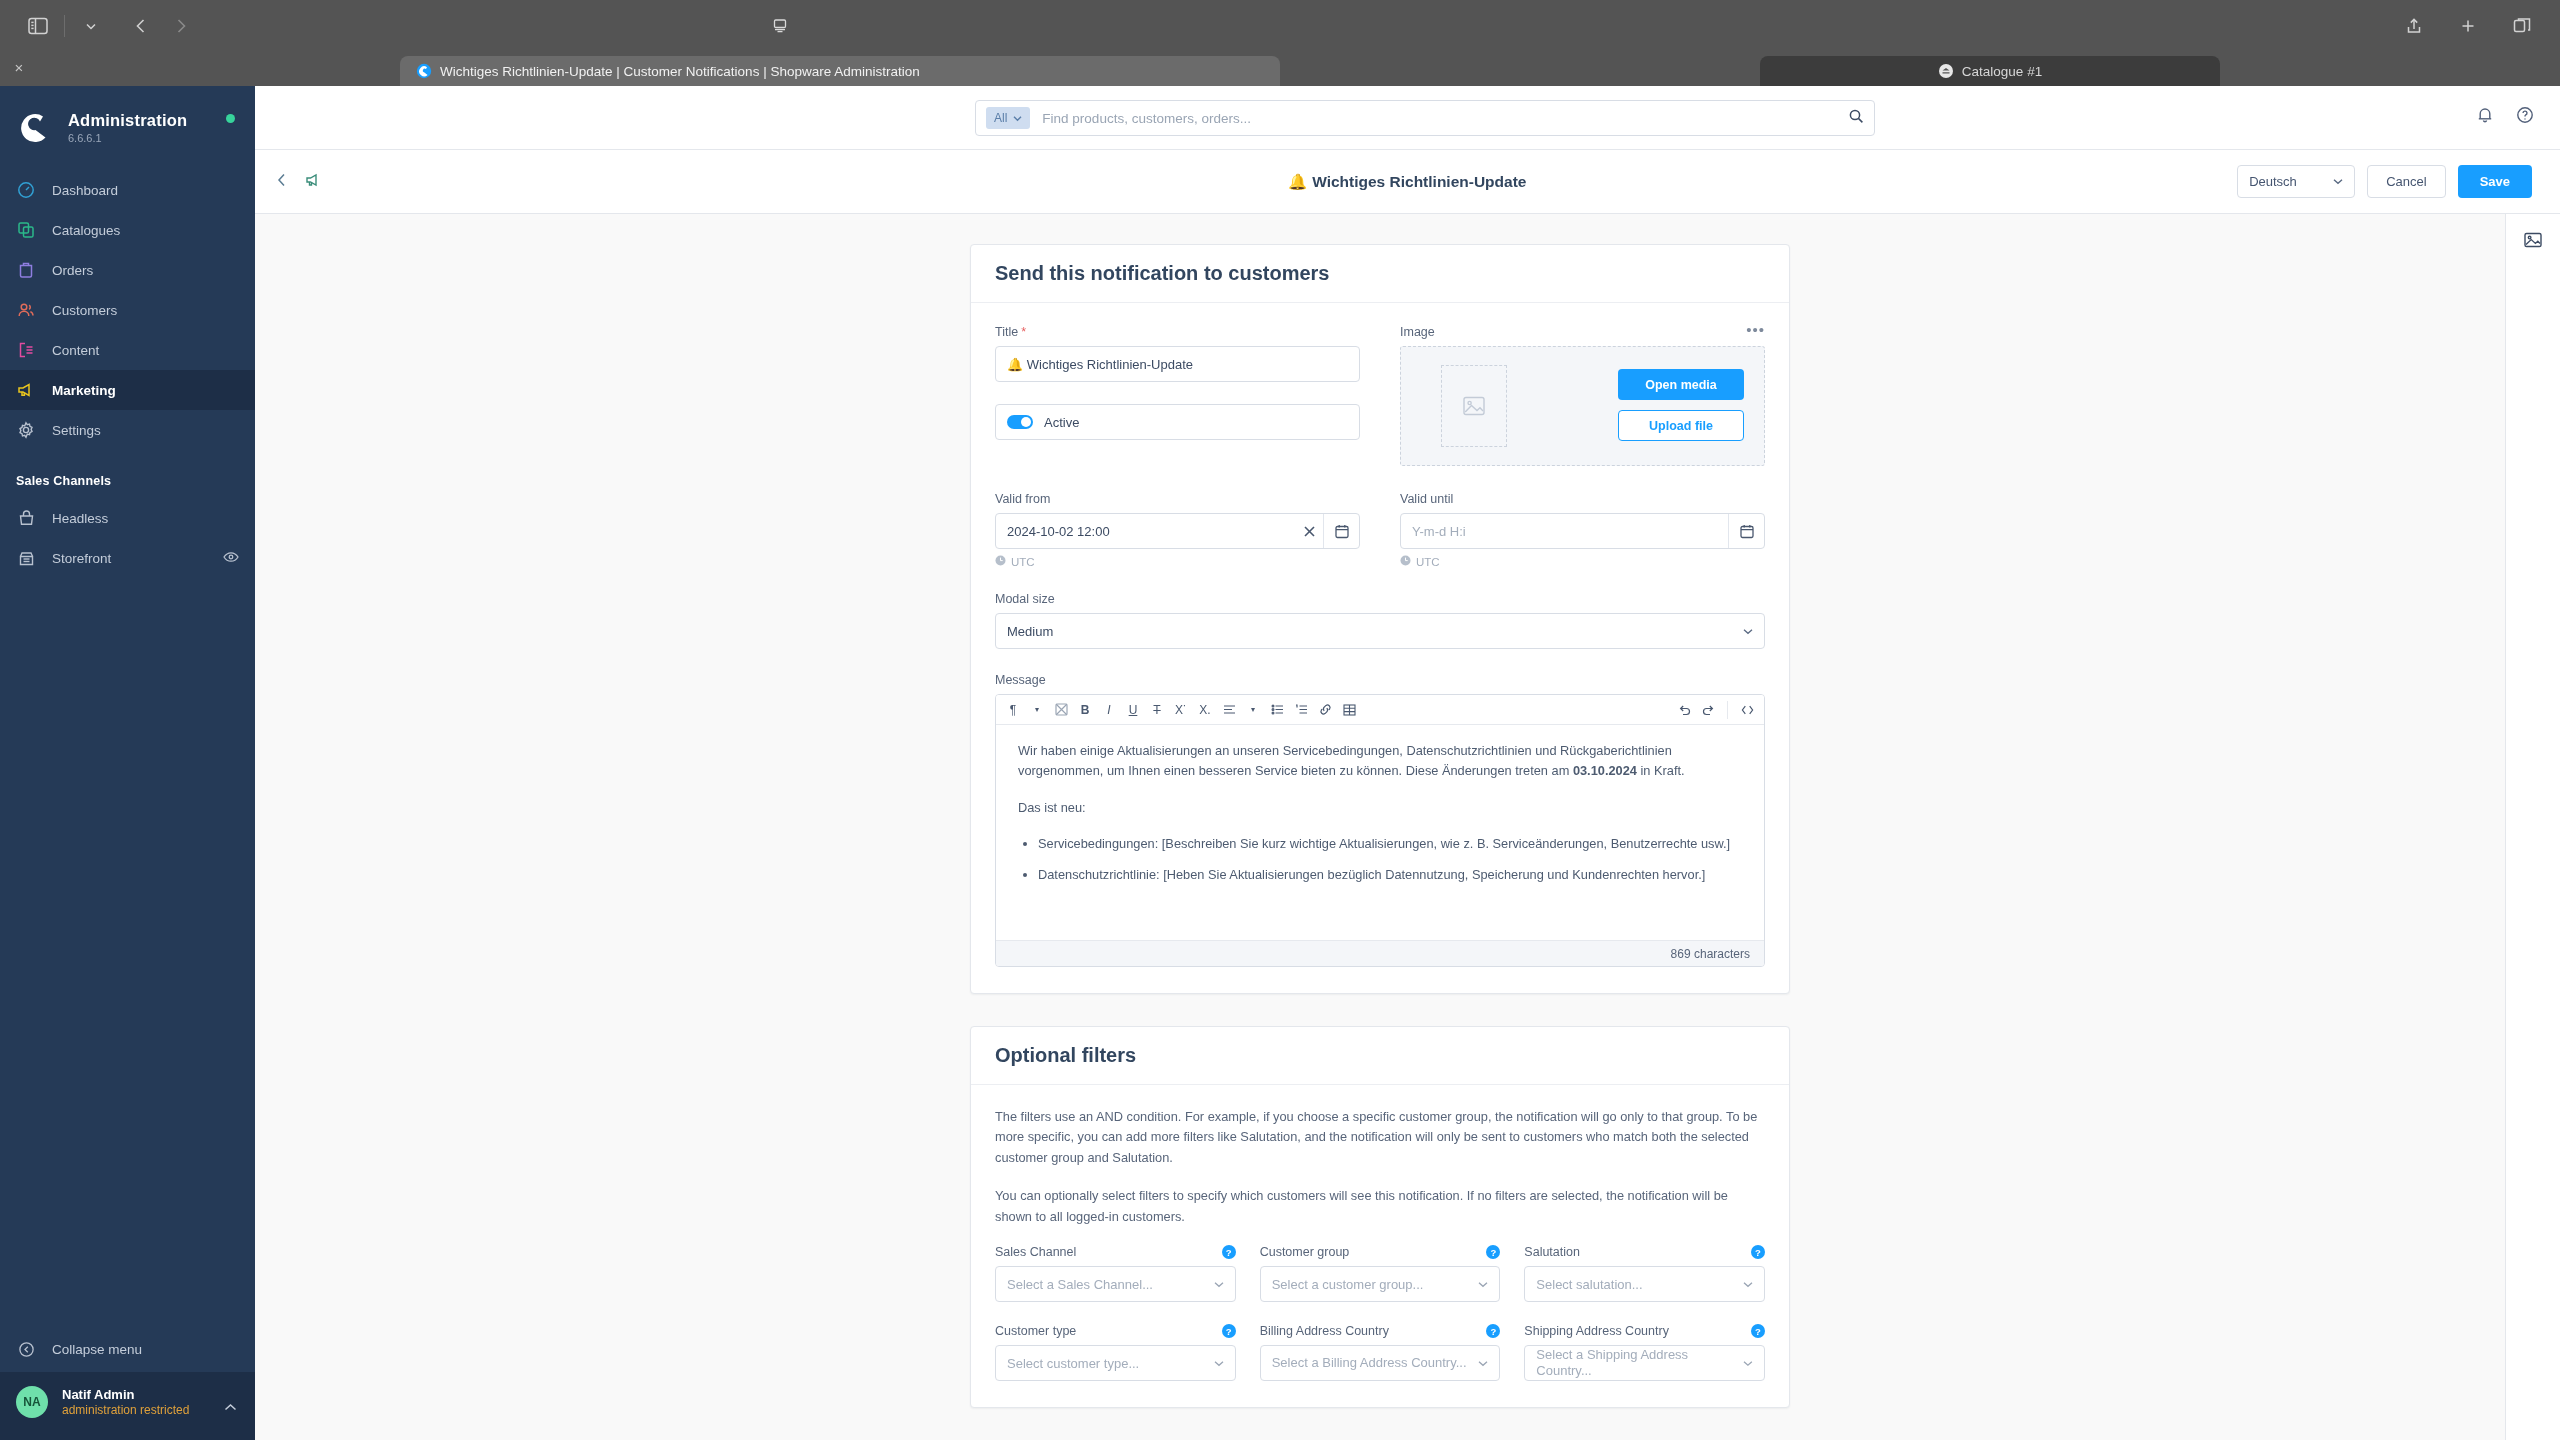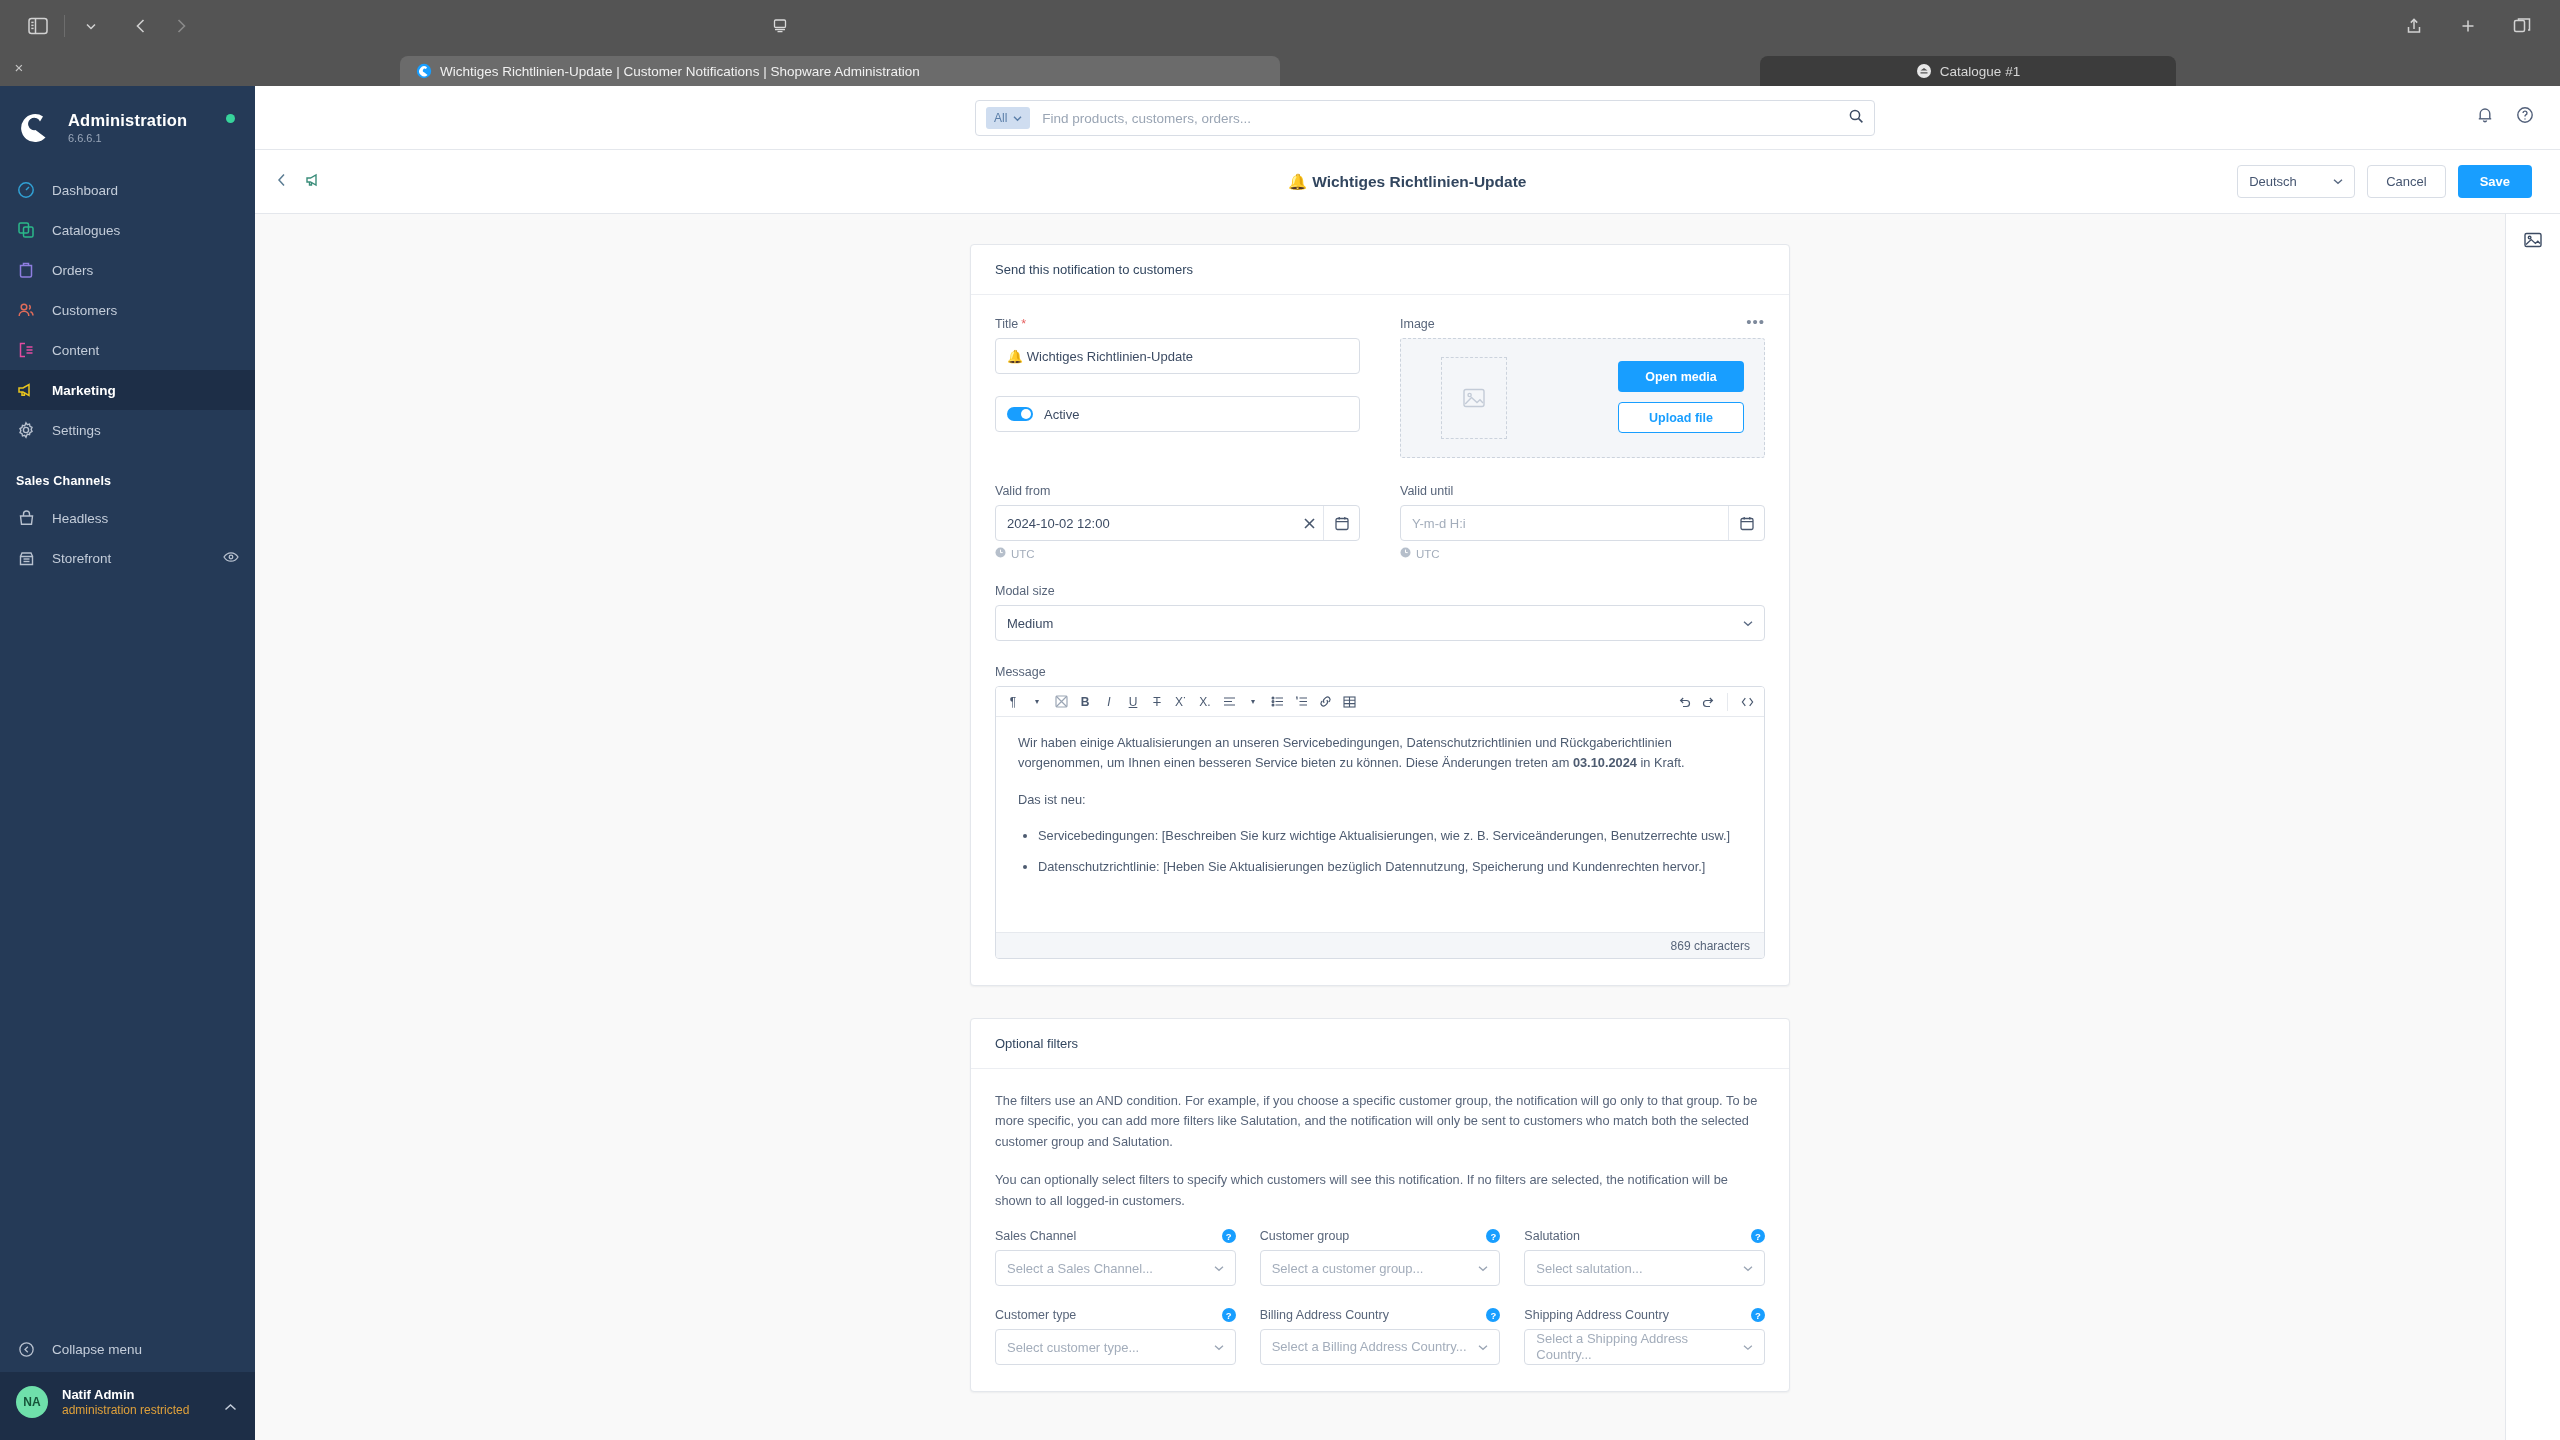--- a/index.html
+++ b/index.html
@@ -44,21 +44,21 @@
     position: absolute; left: 8px; top: 4px; width: 22px; height: 22px;
     display: flex; align-items: center; justify-content: center; color: #c7c7c7; font-size: 15px;
   }
   .tab {
     height: 30px; display: flex; align-items: center; gap: 8px;
     padding: 0 16px; font-size: 13.5px; color: #f1f1f1;
     border-top-left-radius: 8px; border-top-right-radius: 8px;
     white-space: nowrap; overflow: hidden;
   }
   #tab-active { position: absolute; left: 400px; width: 880px; background: #6b6b6b; }
-  #tab-second { position: absolute; left: 1760px; width: 416px; background: #3c3c3c; justify-content: center; color: #d7d7d7; }
+  #tab-second { position: absolute; left: 1760px; width: 460px; background: #3c3c3c; justify-content: center; color: #d7d7d7; }
   .tab-favicon { width: 16px; height: 16px; flex: 0 0 16px; }
 
   
   #app { position: absolute; top: 86px; left: 0; width: 2560px; height: 1354px; background: #bef264; }
 
   
   #sidebar {
     position: absolute; left: 0; top: 0; width: 255px; height: 1354px;
     background: #253a57; color: #d8dde6; display: flex; flex-direction: column;
   }
@@ -147,21 +147,21 @@
     position: absolute; left: 255px; top: 128px; width: 2250px; height: 1226px;
     overflow: hidden; background: #f9f9f9;
   }
   #content-inner { width: 2250px; padding: 30px 0 0 0; display: flex; flex-direction: column; align-items: center; }
   .card {
     width: 820px; background: #fff; border: 1px solid #e4e7ec; border-radius: 4px;
     box-shadow: 0 1px 2px rgba(32,45,66,.06); margin-bottom: 32px;
   }
   .card-head {
     padding: 17px 24px; border-bottom: 1px solid #eceef2;
-    font-size: 13px; font-weight: normal; color: #32465f;
+    font-size: 20px; font-weight: bold; color: #32465f;
   }
   .card-body { padding: 22px 24px 26px 24px; }
 
   .grid2 { display: flex; gap: 40px; }
   .col { flex: 1 1 0; min-width: 0; }
   .field-label { font-size: 12.5px; color: #58657a; margin-bottom: 7px; display: flex; align-items: center; }
   .req { color: #e65f5f; margin-left: 3px; }
 
   .text-input {
     width: 100%; height: 36px; border: 1px solid #d8dde5; border-radius: 4px; background: #fff;

